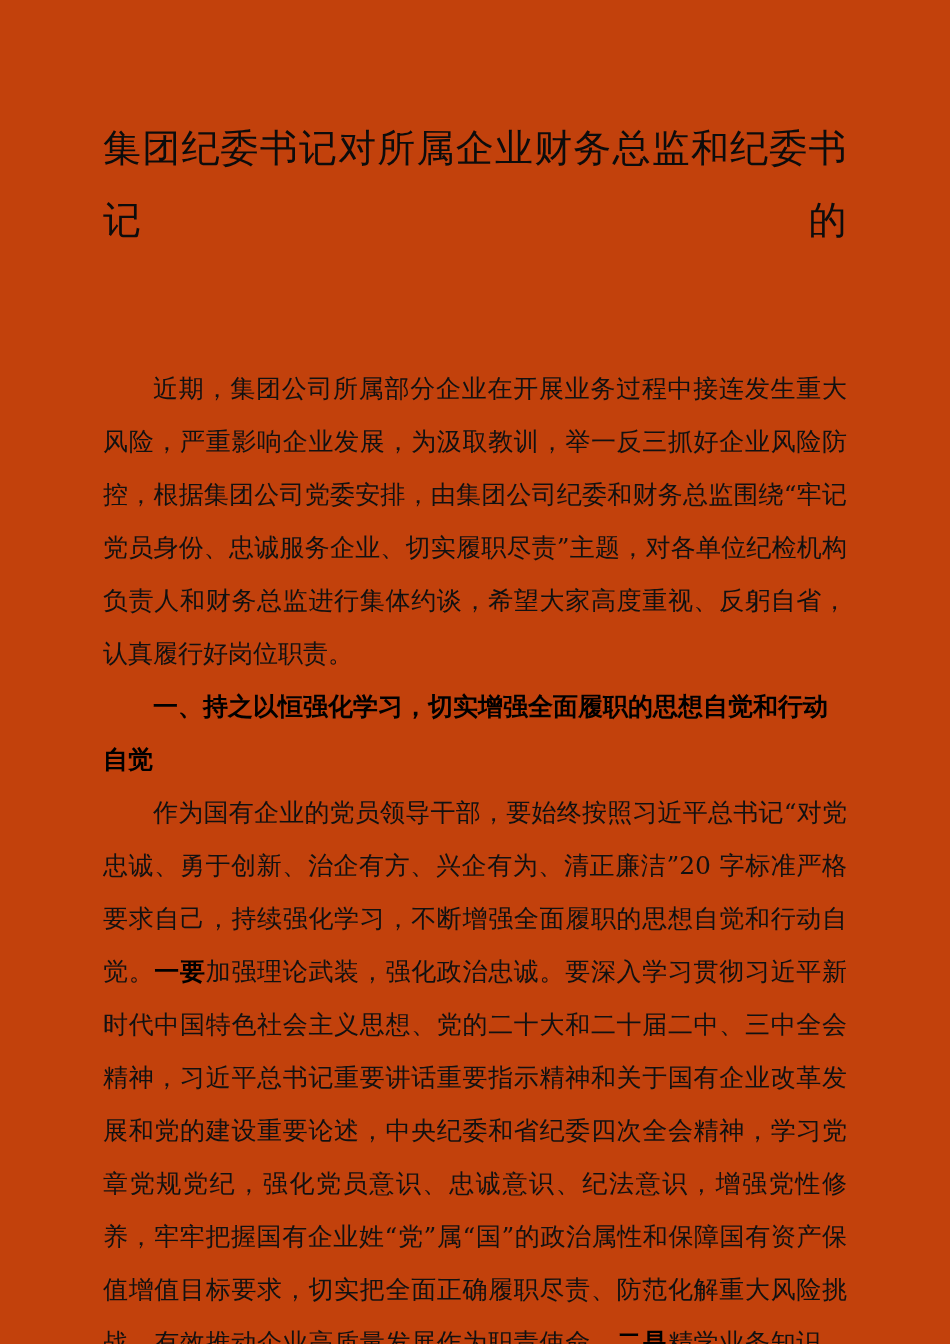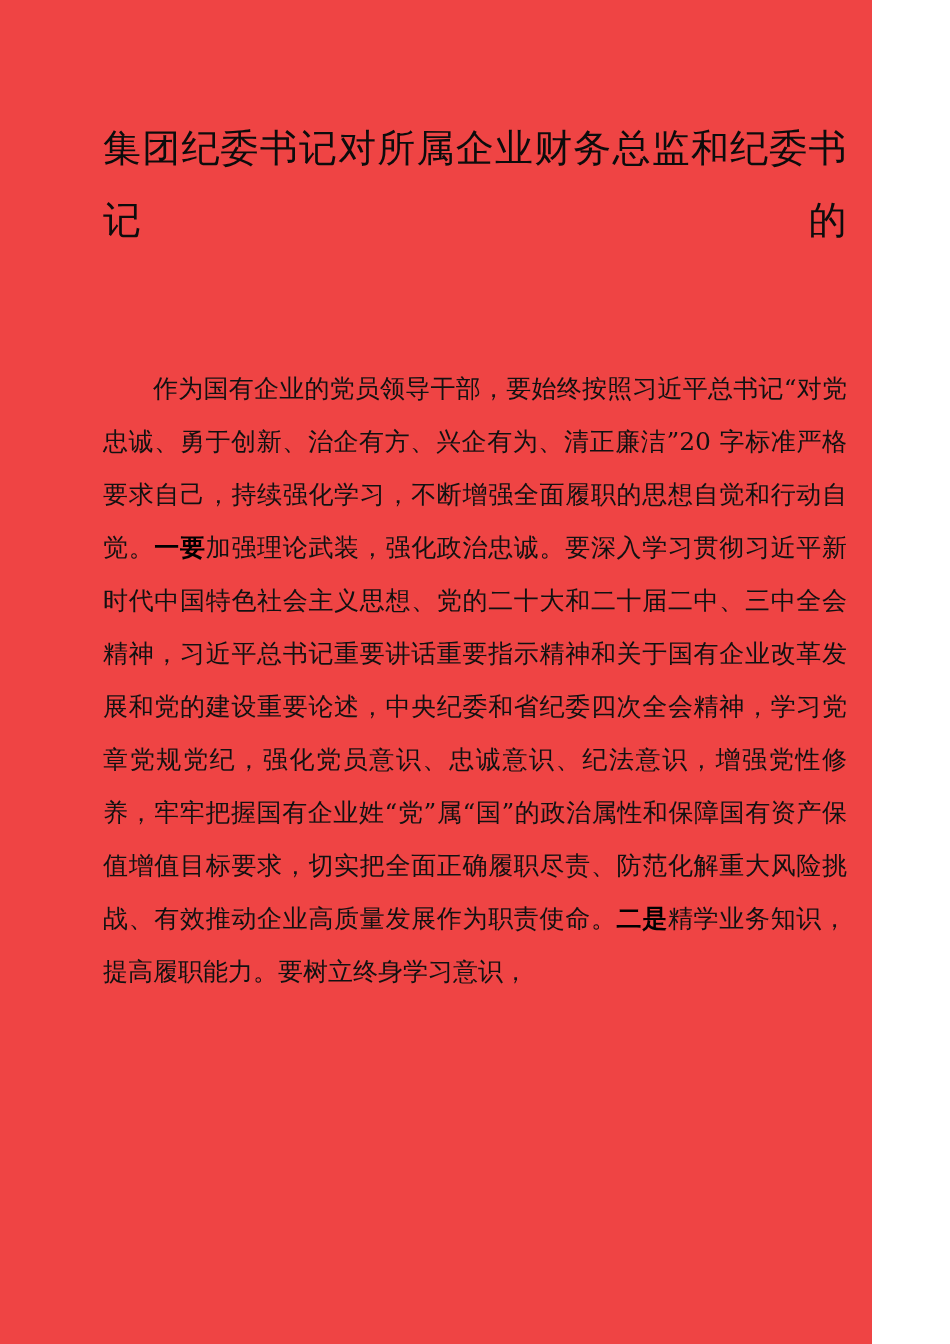--- a/index.html
+++ b/index.html
@@ -11,23 +11,23 @@
     width: 950px;
     height: 1344px;
     overflow: hidden;
     font-family: "DejaVu Serif", "Liberation Serif", serif;
     color: #000000;
     -webkit-font-smoothing: antialiased;
   }
 
   .page {
     position: relative;
-    width: 872px;
+    width: 950px;
     height: 1344px;
-    background: #ef4444;
+    background: #c2410c;
     box-sizing: border-box;
   }
 
   
   .doc-title {
     position: absolute;
     left: 103px;
     top: 112px;
     width: 744px;
     text-align: center;
@@ -94,21 +94,23 @@
 <body>
 
 <div class="page">
 
   <div class="doc-title">
     <span class="tline tline-1">集团纪委书记对所属企业财务总监和纪委书记的</span>
   </div>
 
   <div class="body-block">
 
+    <p class="para">近期，集团公司所属部分企业在开展业务过程中接连发生重大风险，严重影响企业发展，为汲取教训，举一反三抓好企业风险防控，根据集团公司党委安排，由集团公司纪委和财务总监围绕“牢记党员身份、忠诚服务企业、切实履职尽责”主题，对各单位纪检机构负责人和财务总监进行集体约谈，希望大家高度重视、反躬自省，认真履行好岗位职责。</p>
 
+    <p class="heading">一、持之以恒强化学习，切实增强全面履职的思想自觉和行动自觉</p>
 
     <p class="para">
       <span>作为国有企业的党员领导干部，要始终按照习近平总书记“对党忠诚、勇于创新、治企有方、兴企有为、清正廉洁”20 字标准严格要求自己，持续强化学习，不断增强全面履职的思想自觉和行动自觉。</span><span class="bold-lead">一要</span><span>加强理论武装，强化政治忠诚。要深入学习贯彻习近平新时代中国特色社会主义思想、党的二十大和二十届二中、三中全会精神，习近平总书记重要讲话重要指示精神和关于国有企业改革发展和党的建设重要论述，中央纪委和省纪委四次全会精神，学习党章党规党纪，强化党员意识、忠诚意识、纪法意识，增强党性修养，牢牢把握国有企业姓“党”属“国”的政治属性和保障国有资产保值增值目标要求，切实把全面正确履职尽责、防范化解重大风险挑战、有效推动企业高质量发展作为职责使命。</span><span class="bold-lead">二是</span><span>精学业务知识，提高履职能力。要树立终身学习意识，</span>
     </p>
 
   </div>
 
 </div>
 
 </body></html>

